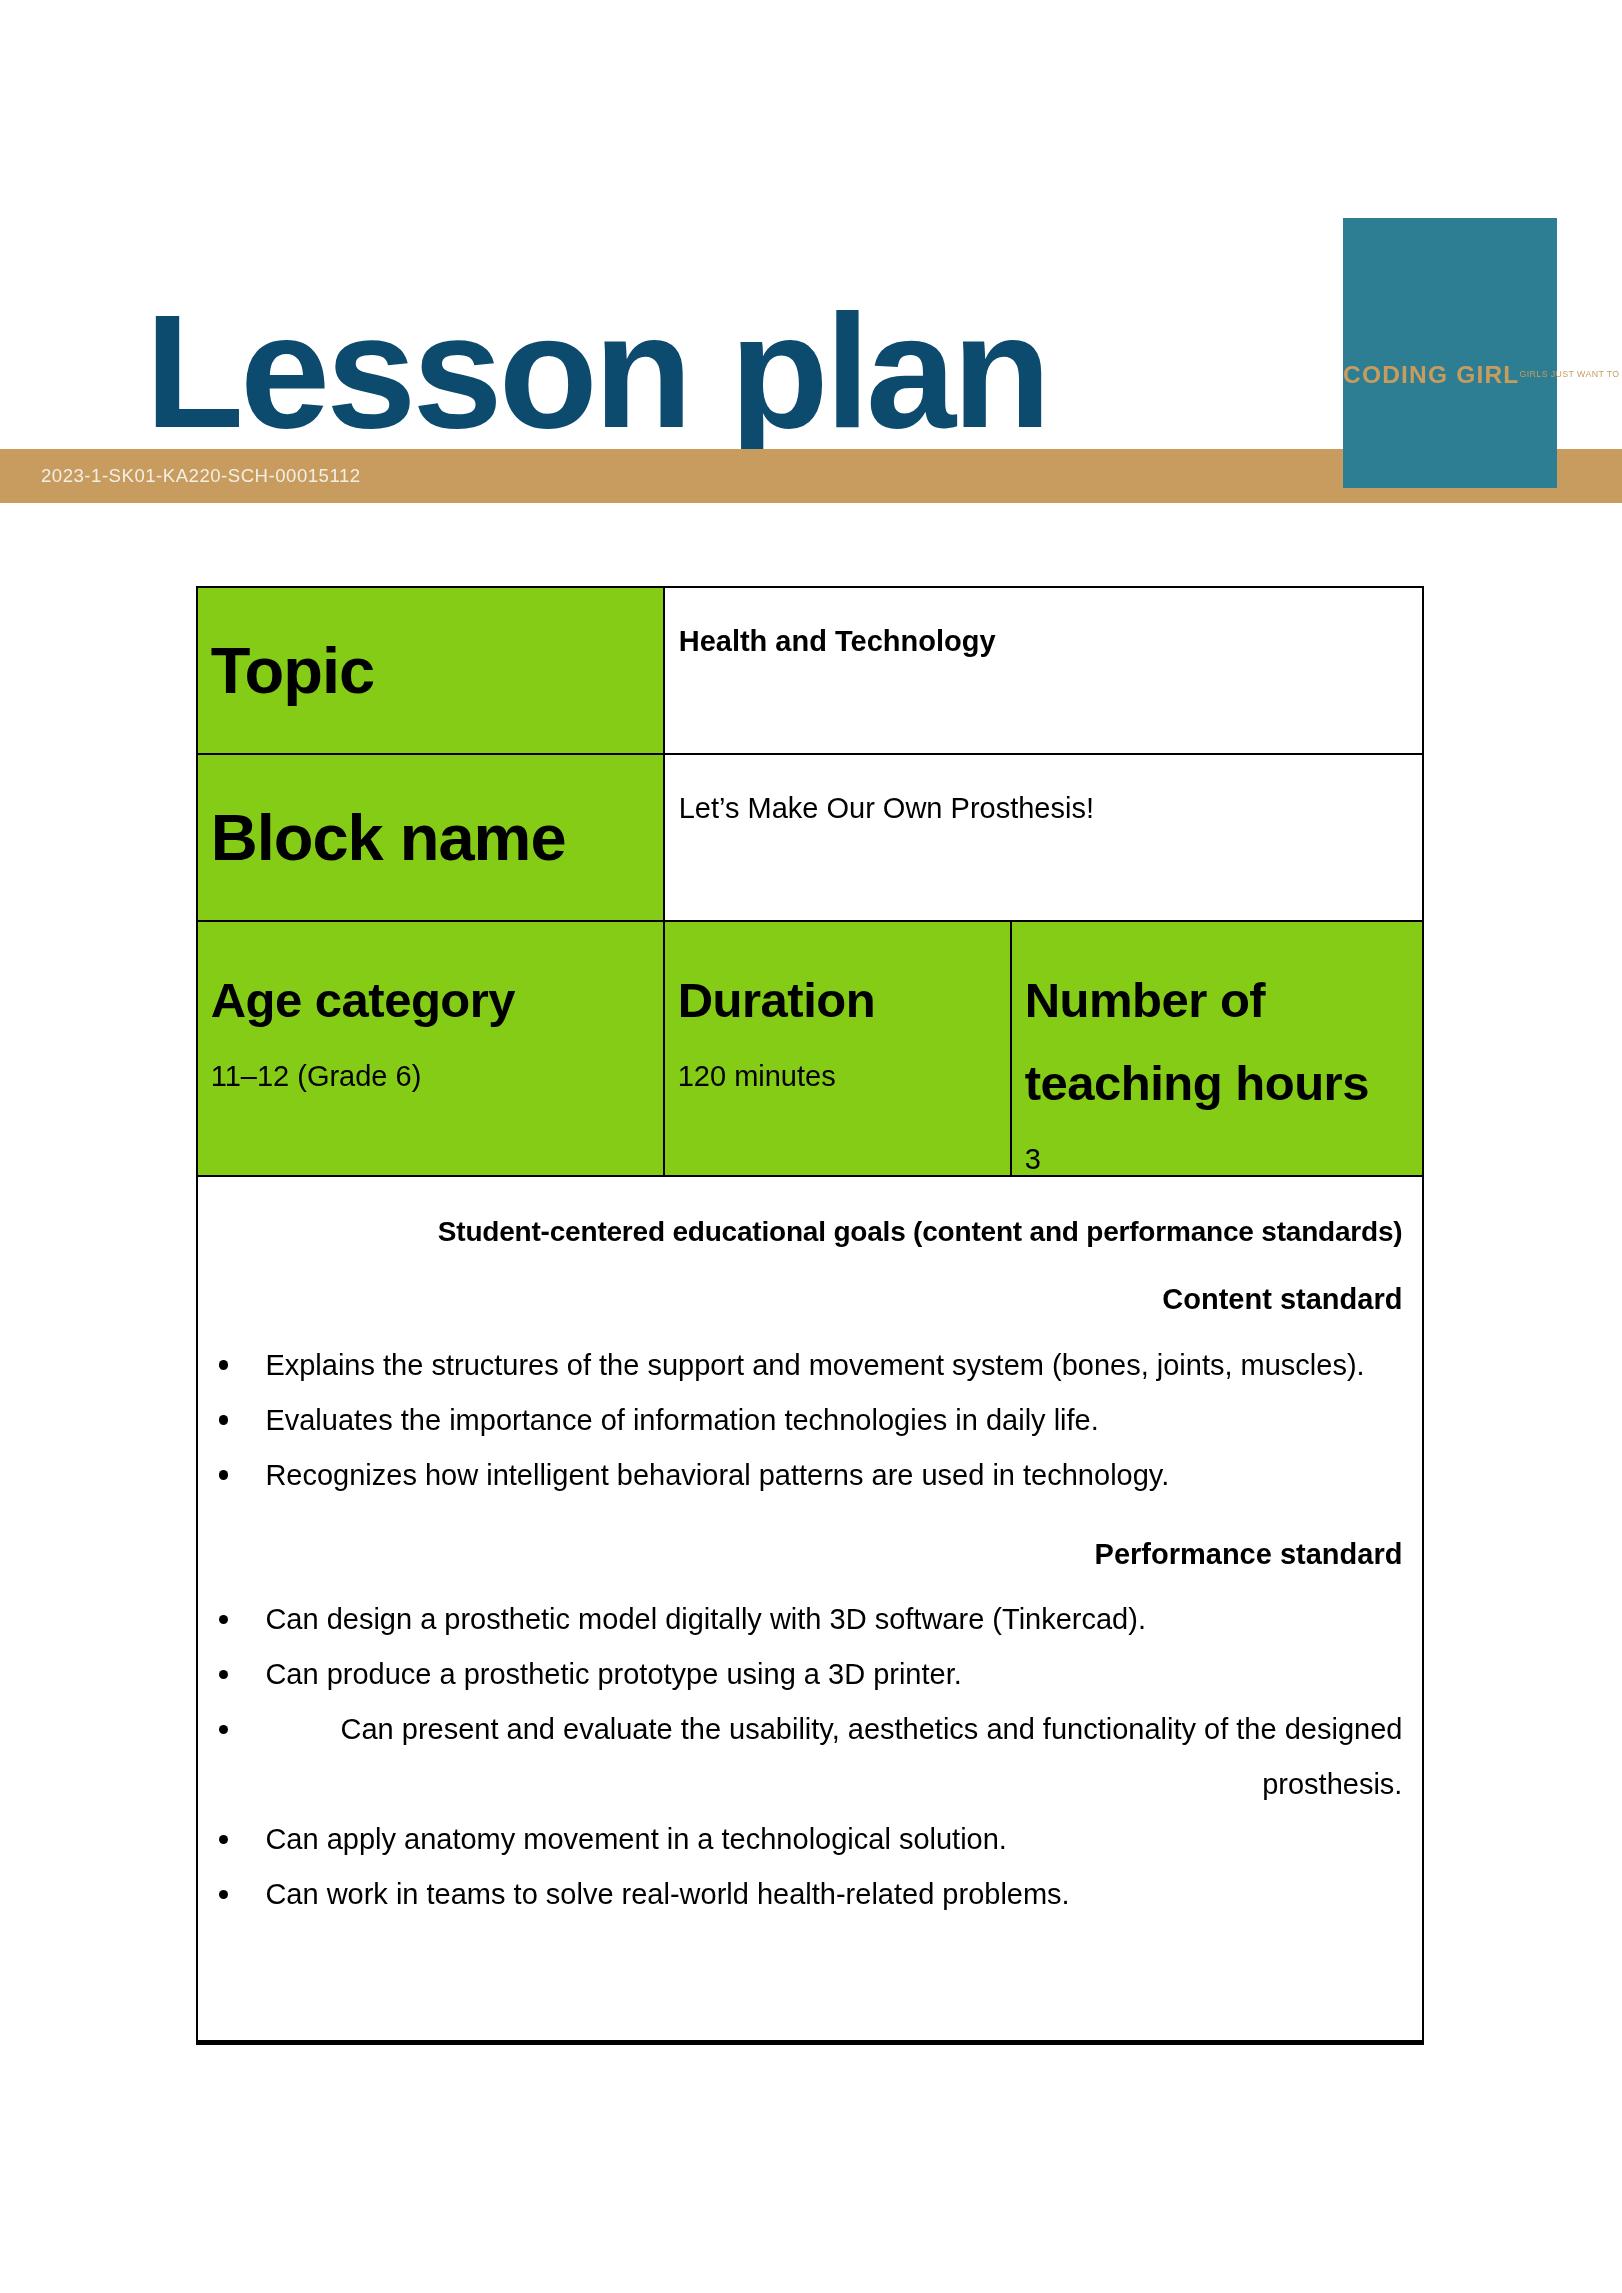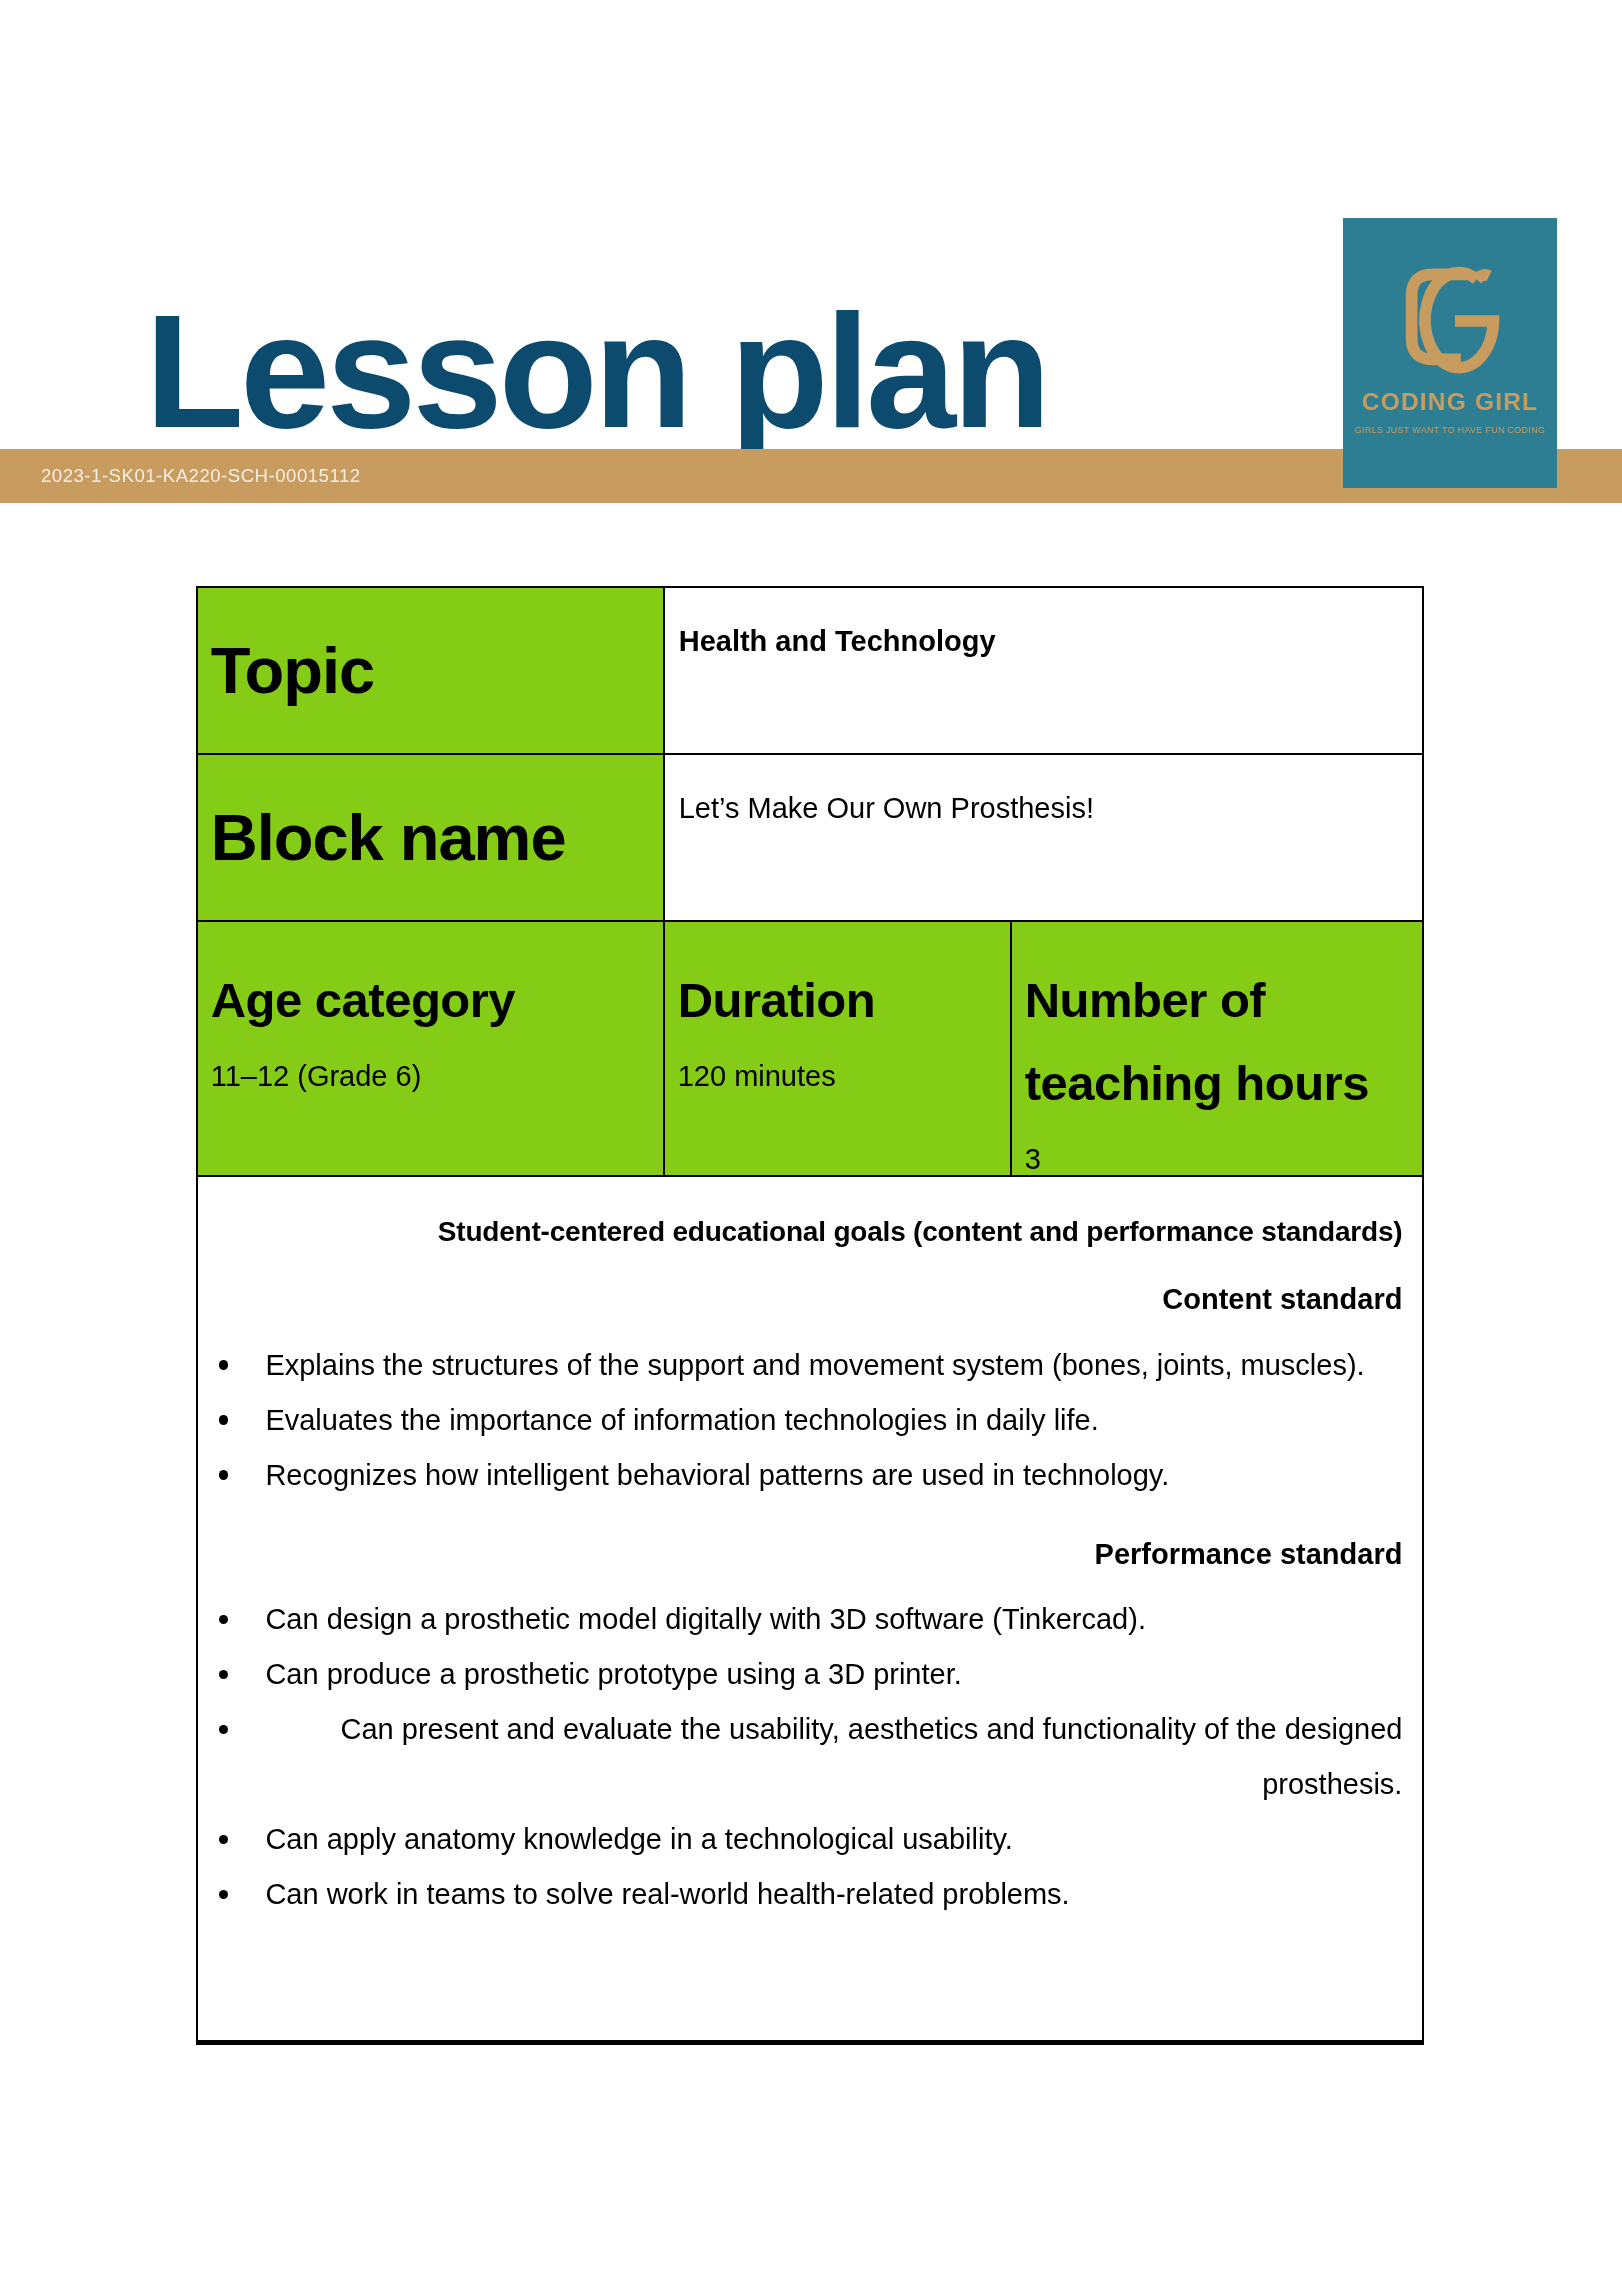--- a/index.html
+++ b/index.html
@@ -22,21 +22,21 @@
   }
   .code-bar .code-text {
     position:absolute; left:41px; top:50%; transform:translateY(-50%);
     font-size:18.6px; color:#f3efe7; letter-spacing:0.5px; white-space:nowrap;
   }
 
   
   .logo-box {
     position:absolute; left:1343px; top:218px; width:214px; height:270px;
     background:#2e7e93; z-index:5;
-    display:flex; flex-direction:column; align-items:center;
+    display:flex; flex-direction:row; align-items:center;
     padding-top:33px; box-sizing:border-box;
   }
   .logo-mark { width:116px; height:125px; }
   .logo-name {
     margin-top:11.8px; font-size:24.5px; font-weight:600; color:#c89c5e;
     letter-spacing:1.2px; white-space:nowrap;
   }
   .logo-tagline {
     margin-top:8.8px; font-size:8.8px; font-weight:400; color:#c89c5e;
     letter-spacing:0.4px; white-space:nowrap;
@@ -164,21 +164,21 @@
         <div class="bullet-item">
           <span class="bullet-dot"></span>
           <span class="bullet-text">Can produce a prosthetic prototype using a 3D printer.</span>
         </div>
         <div class="bullet-item">
           <span class="bullet-dot"></span>
           <span class="bullet-text">Can present and evaluate the usability, aesthetics and functionality of the designed prosthesis.</span>
         </div>
         <div class="bullet-item">
           <span class="bullet-dot"></span>
-          <span class="bullet-text">Can apply anatomy knowledge in a technological usability.</span>
+          <span class="bullet-text">Can apply anatomy movement in a technological solution.</span>
         </div>
         <div class="bullet-item">
           <span class="bullet-dot"></span>
           <span class="bullet-text">Can work in teams to solve real-world health-related problems.</span>
         </div>
       </div>
     </div>
   </div>
 
 </div>

